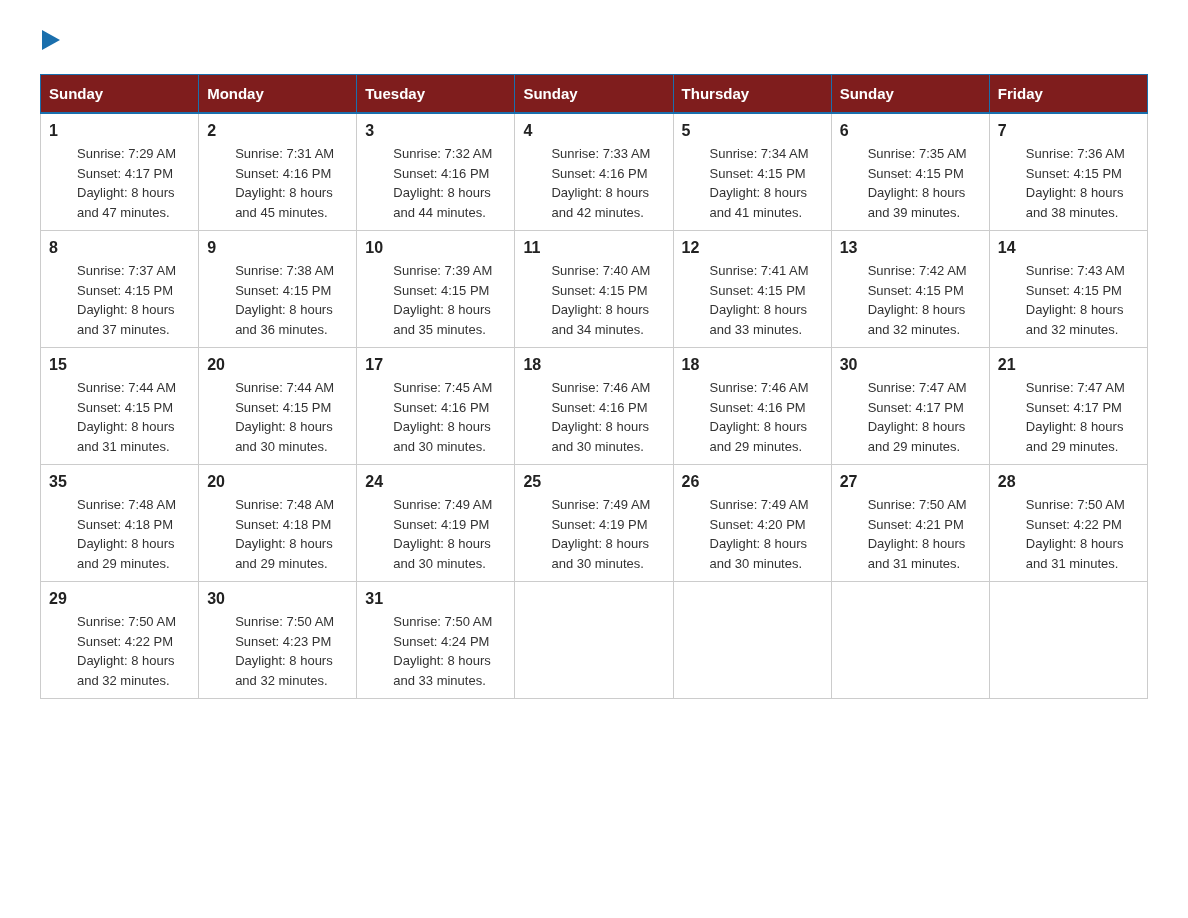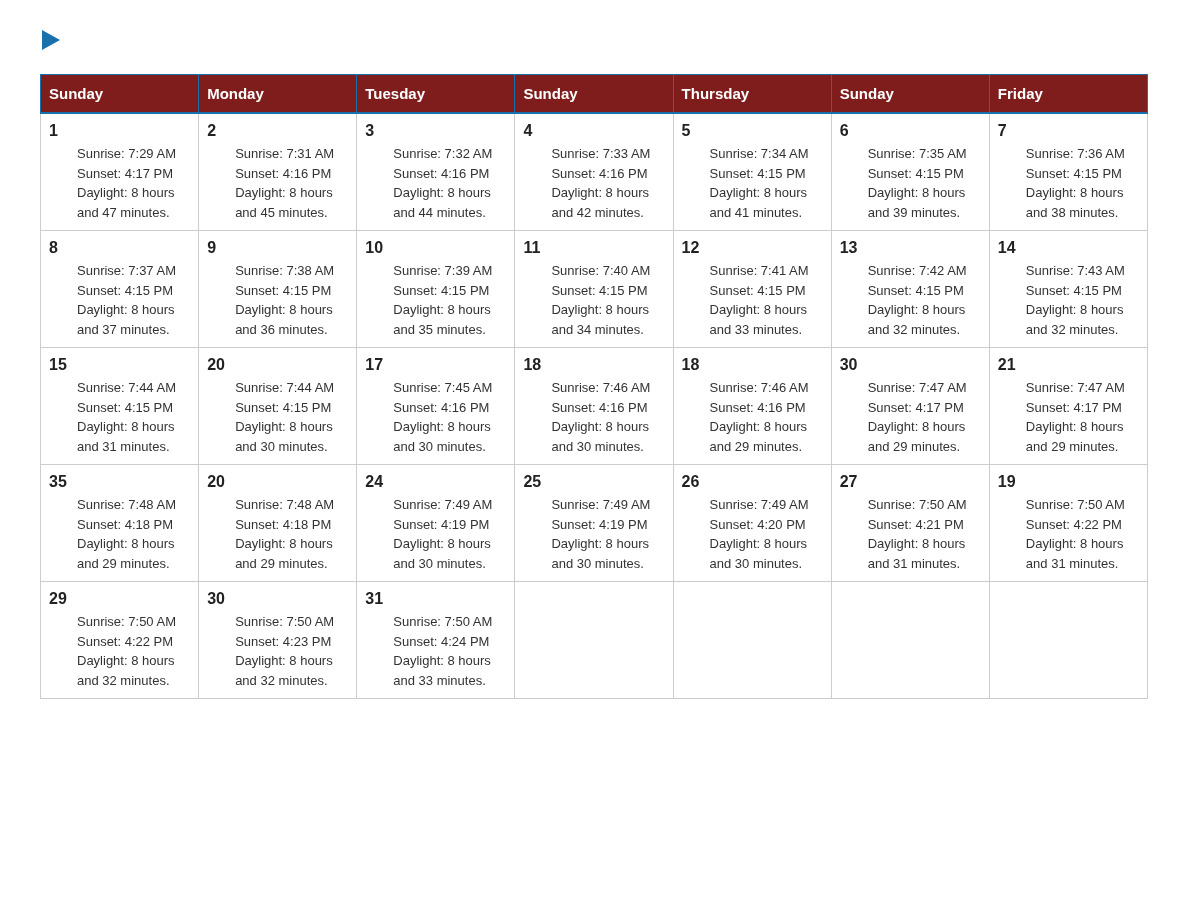--- a/index.html
+++ b/index.html
@@ -376,21 +376,21 @@
         <td>
         <span class="day-num">27</span>
         <div class="day-info">
           Sunrise: 7:50 AM<br>
           Sunset: 4:21 PM<br>
           Daylight: 8 hours<br>
           and 31 minutes.
         </div>
       </td>
         <td>
-        <span class="day-num">19</span>
+        <span class="day-num">28</span>
         <div class="day-info">
           Sunrise: 7:50 AM<br>
           Sunset: 4:22 PM<br>
           Daylight: 8 hours<br>
           and 31 minutes.
         </div>
       </td>
       </tr>
       <tr>
         <td>

